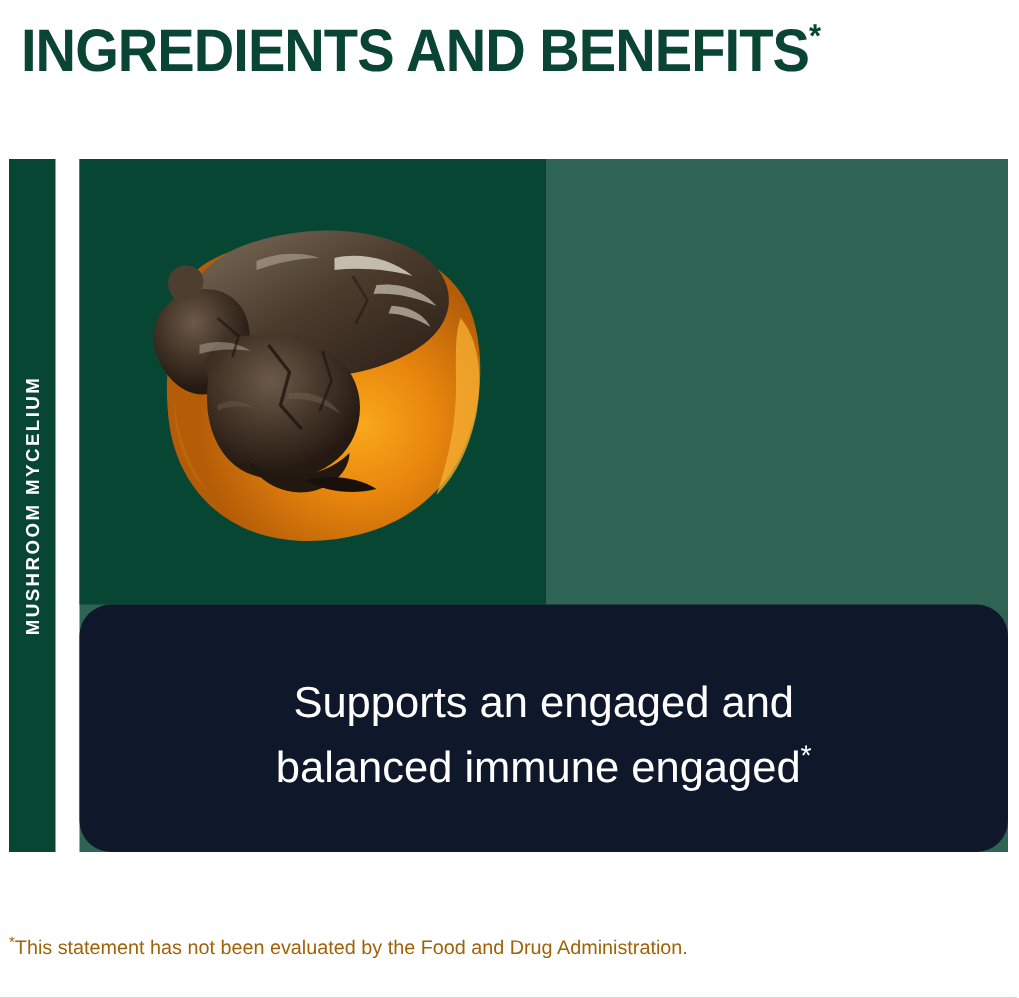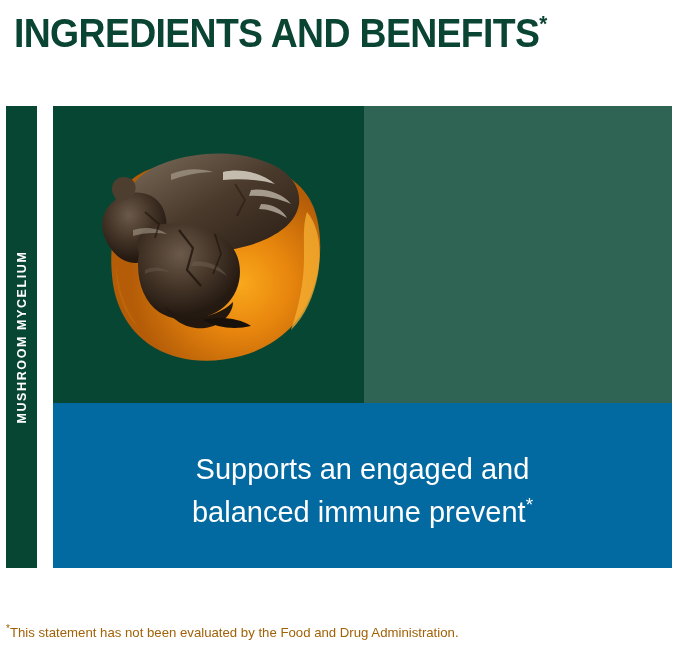--- a/index.html
+++ b/index.html
@@ -120,24 +120,25 @@
     line-height: 1;
     font-family: "Liberation Sans", sans-serif;
   }
 
   .card-bottom {
     position: absolute;
     left: 0;
     top: 297px;
     right: 0;
     bottom: 0;
-    background: #0369a1;
+    background: #0f172a;
     display: flex;
     align-items: flex-start;
     justify-content: center;
+    border-radius: 21px;
   }
   .benefit-text {
     margin-top: 48px;
     text-align: center;
     color: #ffffff;
     font-size: 29px;
     line-height: 36px;
     font-weight: 400;
     max-width: 470px;
     font-family: "Liberation Sans", sans-serif;
@@ -240,20 +241,20 @@
         </svg>
       </div>
     </div>
 
     <div class="name-panel">
       <span class="ingredient-name">CHAGA</span>
     </div>
   </div>
 
   <div class="card-bottom">
-    <div class="benefit-text"><span>Supports an engaged and</span><br><span>balanced immune prevent</span><span class="sup">*</span></div>
+    <div class="benefit-text"><span>Supports an engaged and</span><br><span>balanced immune engaged</span><span class="sup">*</span></div>
   </div>
 
 </div>
 
 <div class="disclaimer">
   <span class="disclaimer-line"><span class="sup">*</span><span>This statement has not been evaluated by the Food and Drug Administration.</span></span>
 </div>
 
 </body></html>

